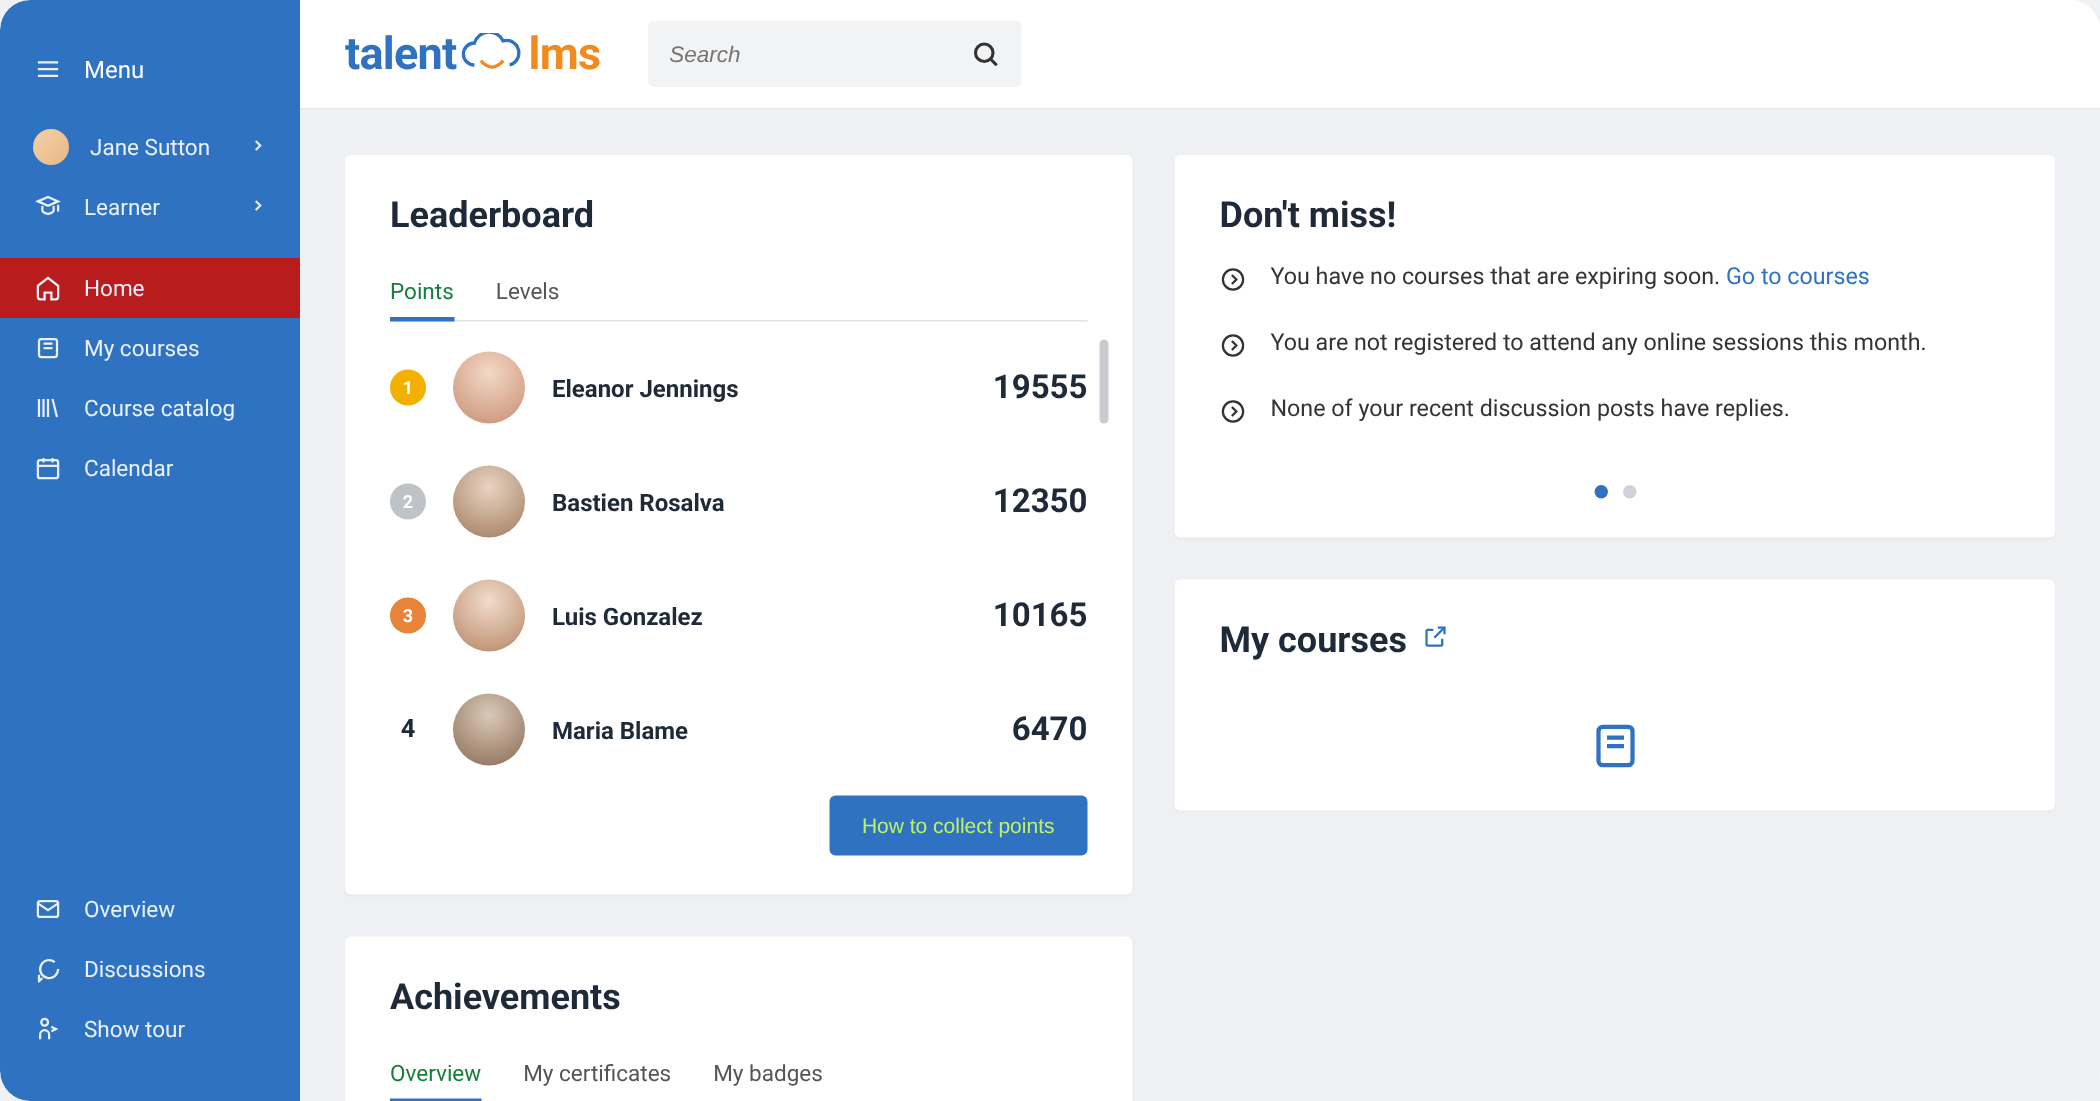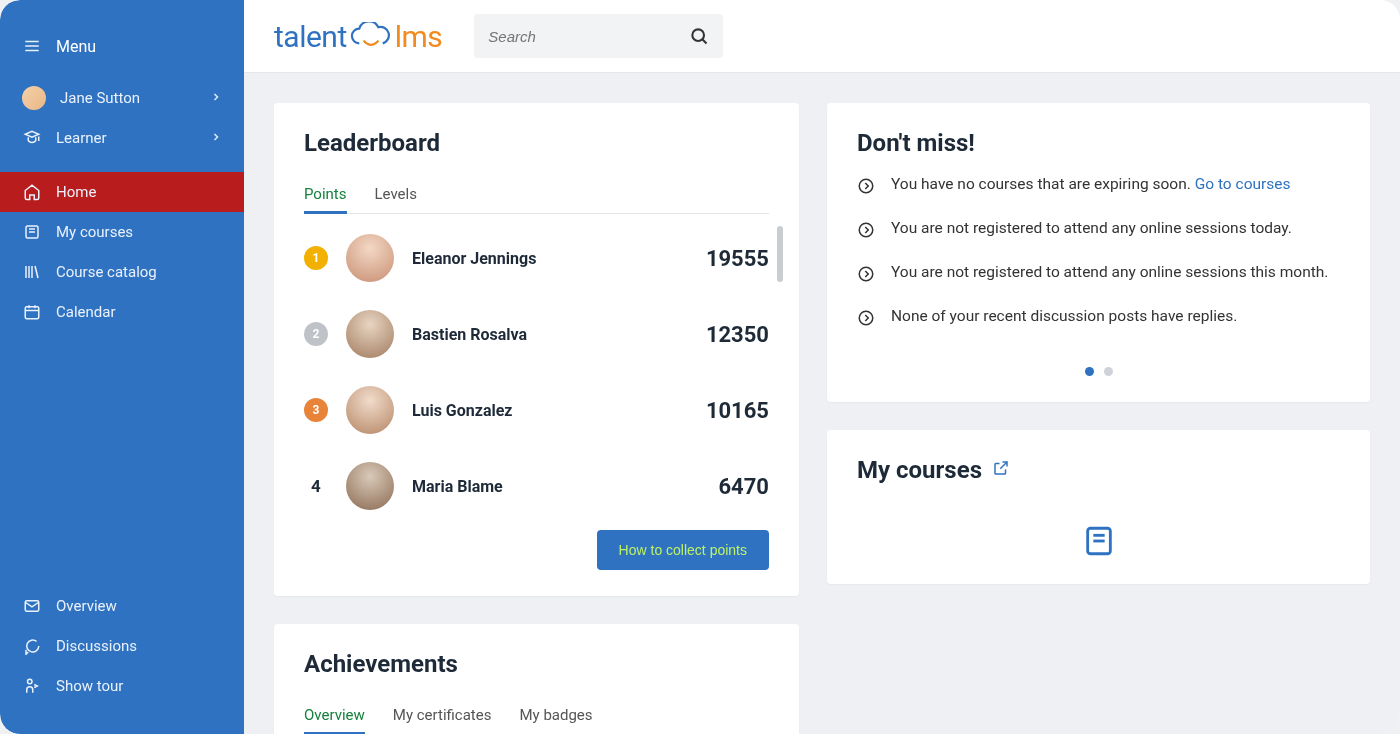--- a/index.html
+++ b/index.html
@@ -13,21 +13,21 @@
   .app {
     display: flex;
     width: 100%;
     height: 100%;
     background: #fff;
     border-radius: 20px;
     overflow: hidden;
   }
   
   .sidebar {
-    width: 244px;
+    width: 200px;
     background: #2e72c1;
     color: #fff;
     display: flex;
     flex-direction: column;
     padding: 18px 0;
     border-top-left-radius: 20px;
     border-bottom-left-radius: 20px;
   }
   .menu-toggle {
     display: flex;
@@ -77,21 +77,21 @@
     display: flex;
     align-items: center;
     padding: 0 30px;
     gap: 32px;
     border-bottom: 1px solid #e6e6e6;
   }
   .logo {
     display: flex;
     align-items: center;
     font-size: 30px;
-    font-weight: 400;
+    font-weight: 700;
     color: #2e72c1;
     letter-spacing: -0.5px;
   }
   .logo .cloud { color: #2e72c1; margin: 0 2px; display: inline-flex; align-items: center; }
   .logo .cloud svg { width: 44px; height: 28px; }
   .logo .lms { color: #f18a1f; }
   .search {
     flex: 0 0 240px;
     height: 44px;
     background: #f2f3f5;
@@ -452,29 +452,20 @@
                 <span>You have no courses that are expiring soon. </span><a href="#">Go to courses</a>
               </span>
             </div>
             <div class="nitem">
               <span class="nic">
                 <svg viewBox="0 0 24 24" fill="none" stroke="#333" stroke-width="2">
                     <circle cx="12" cy="12" r="9"></circle>
                     <polyline points="11 8 15 12 11 16"></polyline>
                   </svg>
               </span>
-              <span>You are not registered to attend any online sessions today.</span>
-            </div>
-            <div class="nitem">
-              <span class="nic">
-                <svg viewBox="0 0 24 24" fill="none" stroke="#333" stroke-width="2">
-                    <circle cx="12" cy="12" r="9"></circle>
-                    <polyline points="11 8 15 12 11 16"></polyline>
-                  </svg>
-              </span>
               <span>You are not registered to attend any online sessions this month.</span>
             </div>
             <div class="nitem">
               <span class="nic">
                 <svg viewBox="0 0 24 24" fill="none" stroke="#333" stroke-width="2">
                     <circle cx="12" cy="12" r="9"></circle>
                     <polyline points="11 8 15 12 11 16"></polyline>
                   </svg>
               </span>
               <span>None of your recent discussion posts have replies.</span>

